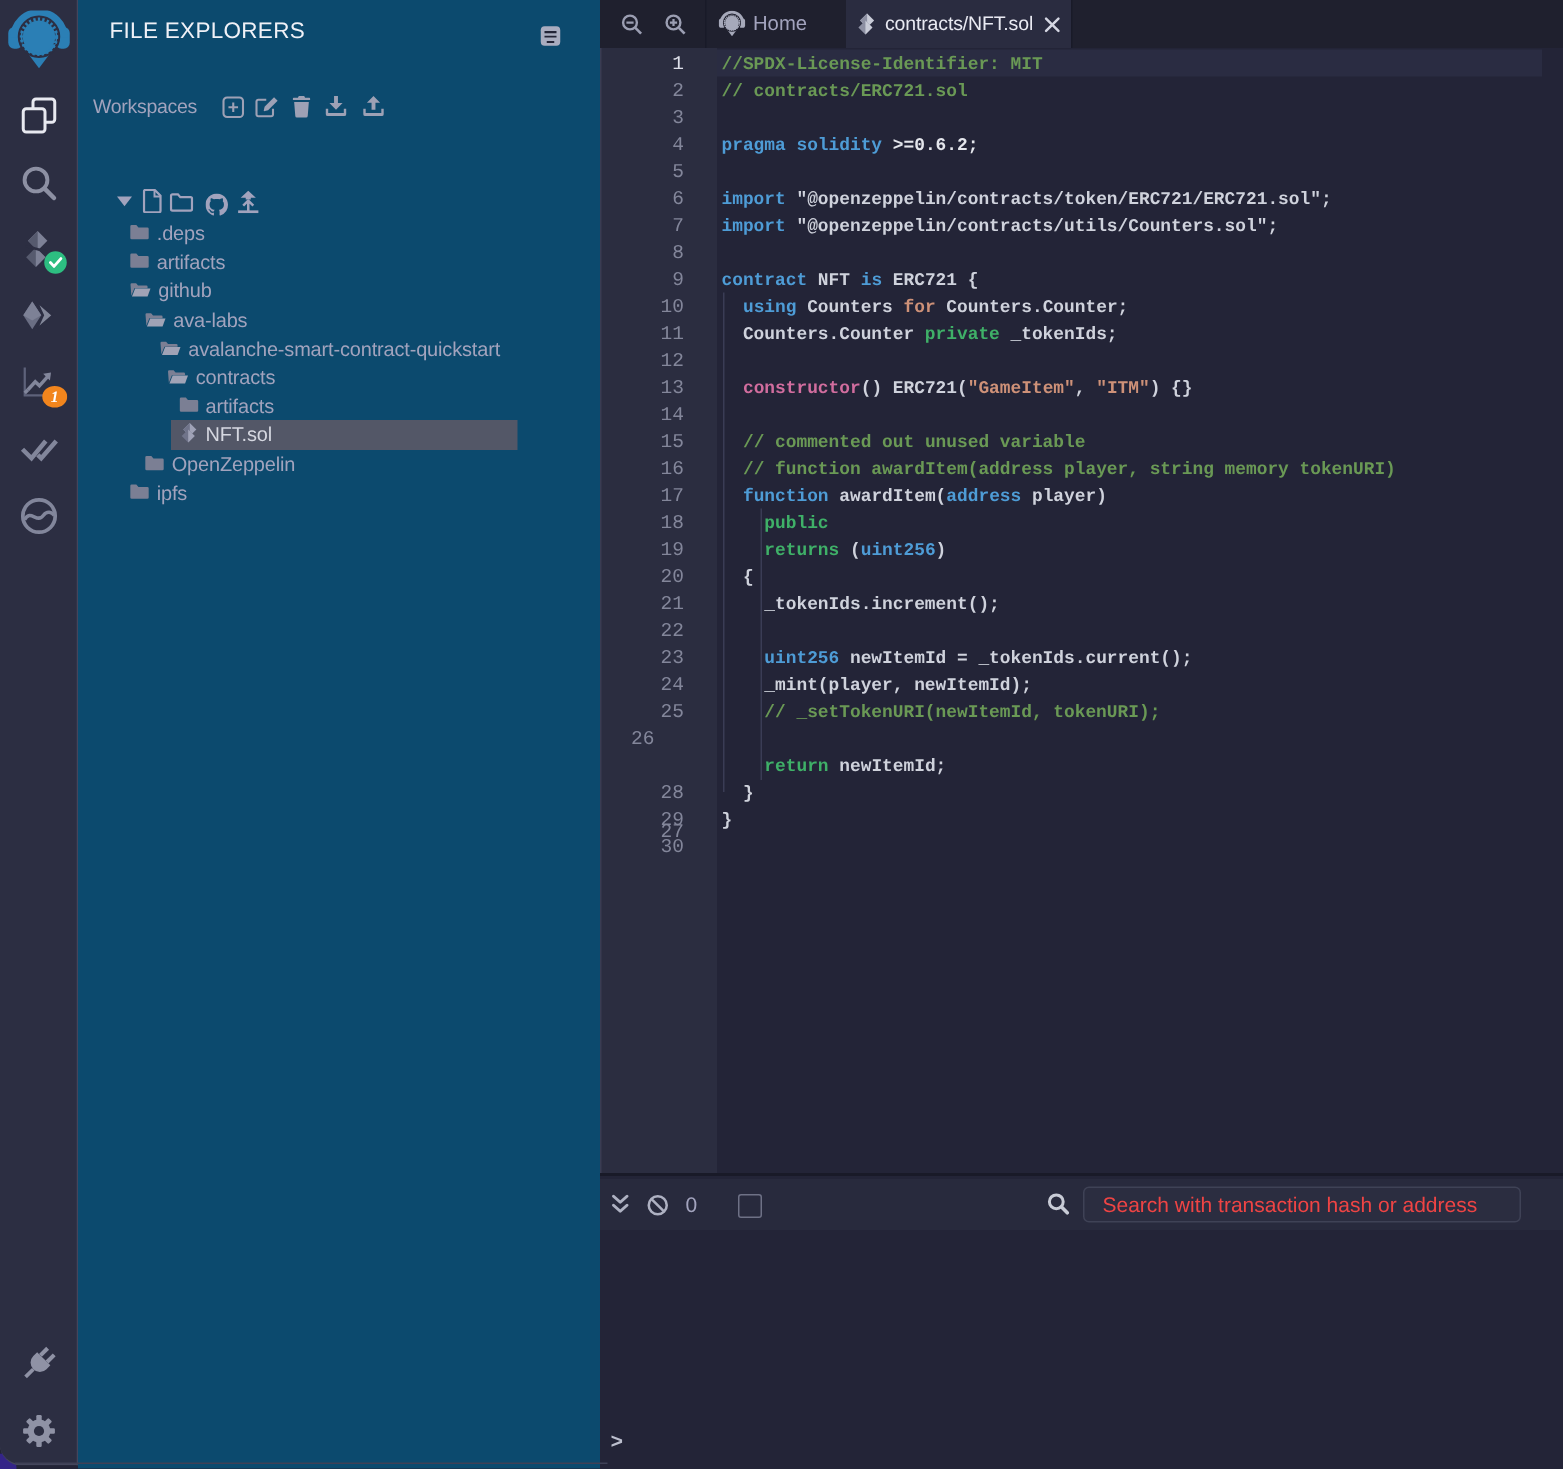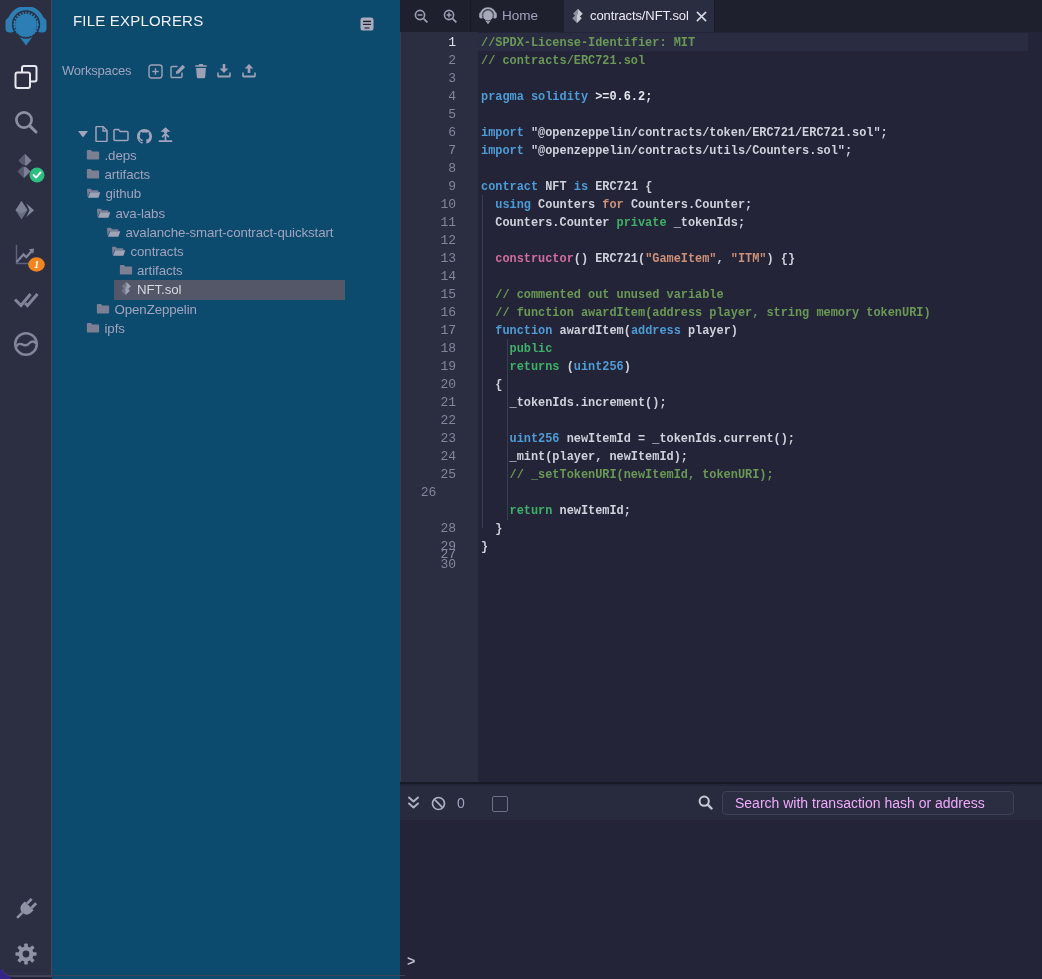--- a/index.html
+++ b/index.html
@@ -306,18 +306,18 @@
 <svg style="position:absolute;left:31px;top:10px" width="15" height="15" viewBox="0 0 15 15">
         <circle cx="7.5" cy="7.5" r="6" fill="none" stroke="#aeb1c2" stroke-width="1.7"></circle>
         <line x1="3.2" y1="3.2" x2="11.8" y2="11.8" stroke="#aeb1c2" stroke-width="1.7"></line>
       </svg>
 <div style="position:absolute;left:57px;top:0;height:34px;line-height:34px;font-size:14px;color:#a2a3bd;">0</div>
 <div style="position:absolute;left:92px;top:9.5px;width:14px;height:14px;border:1.5px solid #6e7186;border-radius:2px;"></div>
 <svg style="position:absolute;left:298px;top:9px" width="15" height="15" viewBox="0 0 15 15">
         <circle cx="6.2" cy="6.2" r="4.6" fill="none" stroke="#c8cbd6" stroke-width="2"></circle>
         <line x1="9.7" y1="9.7" x2="13.5" y2="13.5" stroke="#c8cbd6" stroke-width="2.4" stroke-linecap="round"></line>
       </svg>
-<div style="position:absolute;left:322px;top:5px;width:278px;height:22px;background:#2b2d40;border:1px solid #3f4256;border-radius:4px;line-height:22px;font-size:14px;color:#f0abfc;padding-left:12px;">Search with transaction hash or address</div>
+<div style="position:absolute;left:322px;top:5px;width:278px;height:22px;background:#2b2d40;border:1px solid #3f4256;border-radius:4px;line-height:22px;font-size:14px;color:#ef4444;padding-left:12px;">Search with transaction hash or address</div>
 </div>
   <div style="position:absolute;left:7px;top:170px;font-family:'Liberation Mono',monospace;font-size:14px;font-weight:700;color:#bcbfce;">&gt;</div>
 </div>
 <div style="position:absolute;left:-8px;top:969px;width:19px;height:19px;border-radius:50%;background:#342488;z-index:2;"></div>
 <div style="position:absolute;left:10px;top:975px;width:395px;height:1px;background:#3f4156;z-index:4;"></div>
 
 </body></html>

